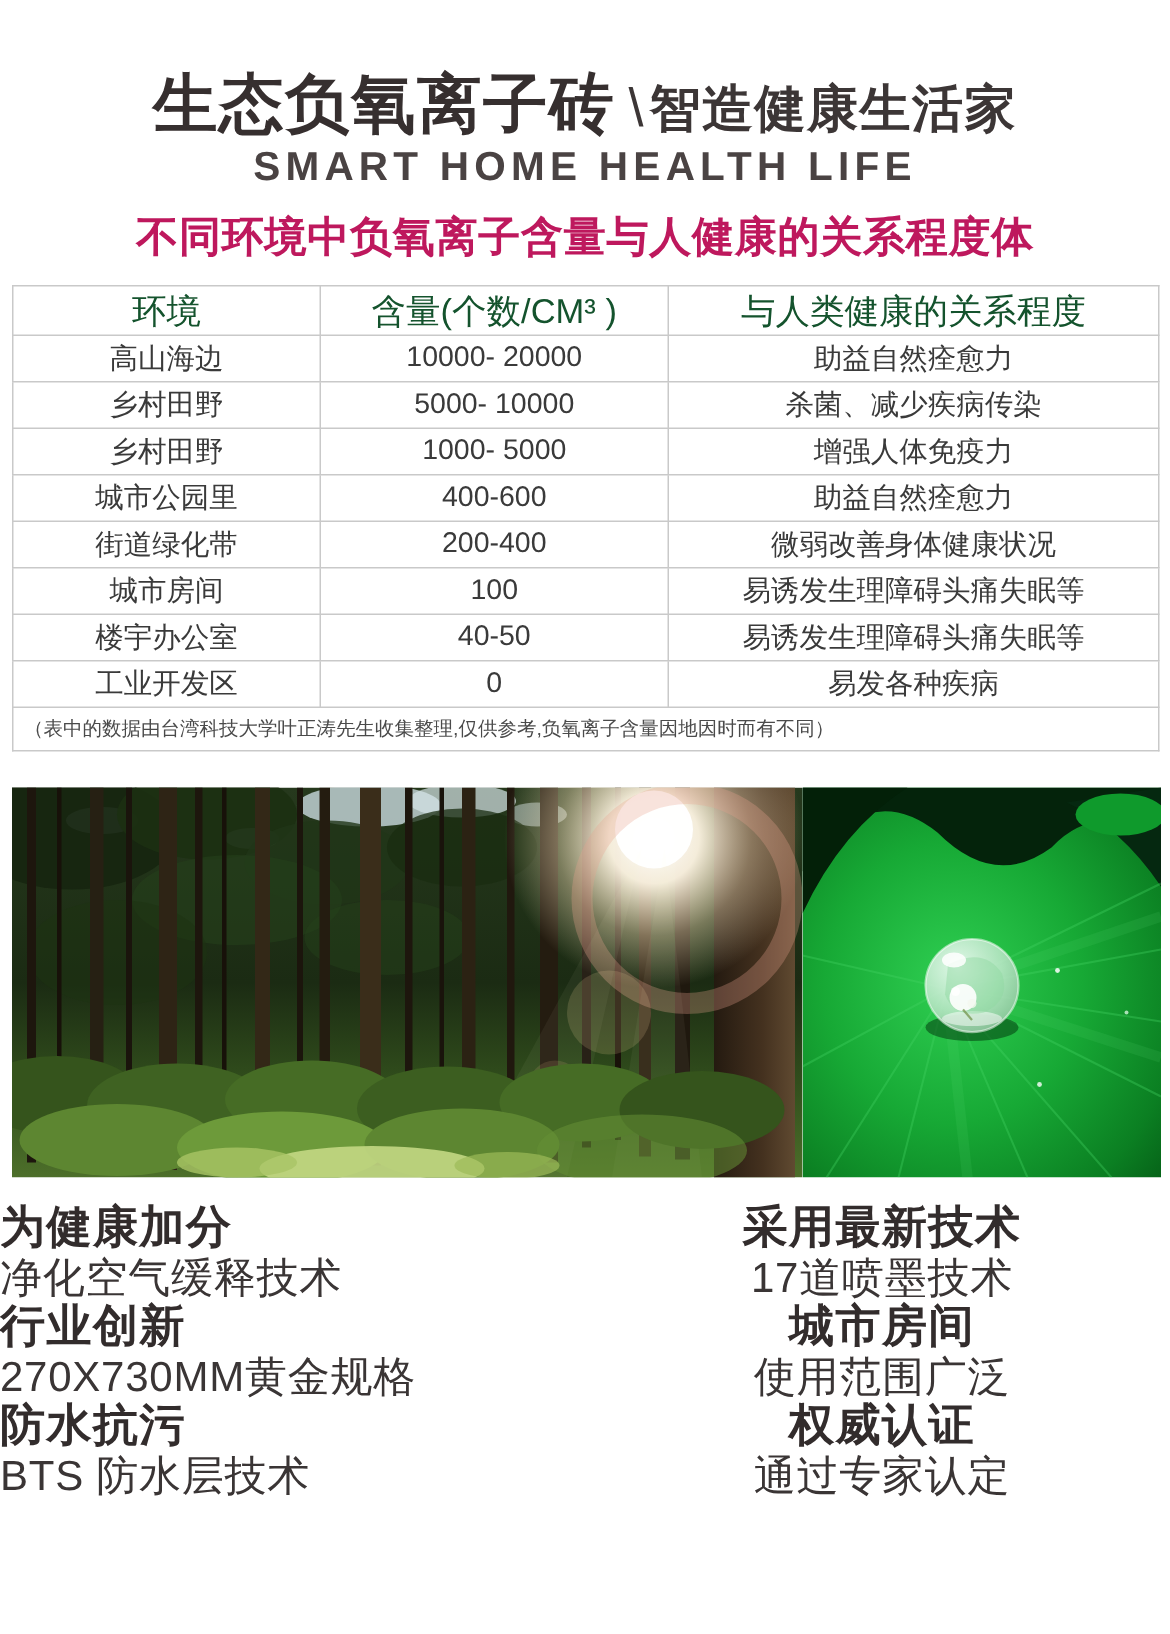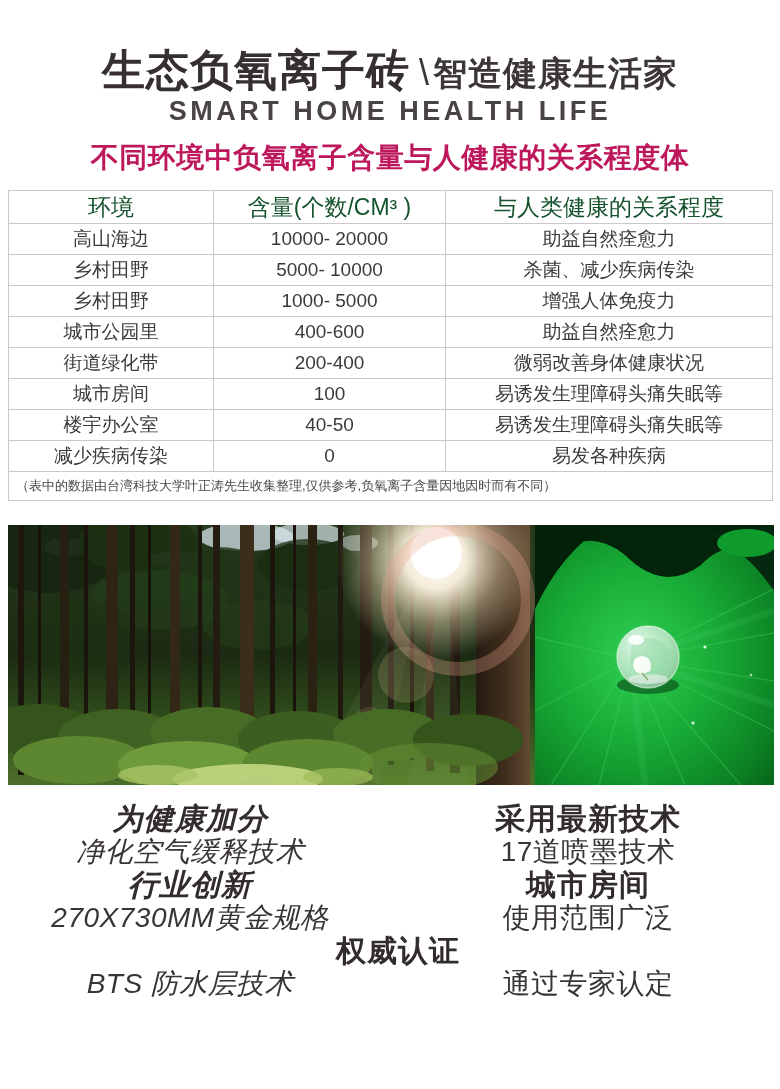--- a/index.html
+++ b/index.html
@@ -22,21 +22,21 @@
   .ion-table th, .ion-table td { border:1px solid #c9c9c9; text-align:center; padding:0; }
   .ion-table th { height:33px; font-size:23px; font-weight:400; color:#14532d; }
   .ion-table td { height:31px; font-size:19px; font-weight:400; color:#3a3a3a; }
   .footnote-cell { height:29px !important; font-size:13px !important; color:#4a4a4a !important; text-align:left !important; padding-left:7px !important; }
   
   .photos { display:flex; width:766px; height:260px; margin:24px 0 0 8px; }
   .photos svg { display:block; height:260px; }
   
   .features { margin-top:17px; }
   .feature-row { display:flex; align-items:baseline; height:33px; line-height:33px; }
-  .f-left  { width:380px; text-align:center; white-space:nowrap;font-style:italic; }
+  .f-left  { width:380px; text-align:left; white-space:nowrap; }
   .f-right { margin-left:16px; text-align:center; flex:1; white-space:nowrap; }
   .row-bold .f-left, .row-bold .f-right { font-size:30px; font-weight:800; color:#322c2c; letter-spacing:1px; }
   .row-reg  .f-left, .row-reg  .f-right { font-size:28px; font-weight:400; color:#3a3535; letter-spacing:0.5px; }
 </style>
 </head>
 <body>
 
 <div class="header">
   <div class="title-line">
     <span class="title-main">生态负氧离子砖</span><span class="title-sep">\</span><span class="title-sub">智造健康生活家</span>
@@ -88,21 +88,21 @@
       <td>城市房间</td>
       <td>100</td>
       <td>易诱发生理障碍头痛失眠等</td>
     </tr>
     <tr>
       <td>楼宇办公室</td>
       <td>40-50</td>
       <td>易诱发生理障碍头痛失眠等</td>
     </tr>
     <tr>
-      <td>减少疾病传染</td>
+      <td>工业开发区</td>
       <td>0</td>
       <td>易发各种疾病</td>
     </tr>
     <tr>
       <td class="footnote-cell" colspan="3">（表中的数据由台湾科技大学叶正涛先生收集整理,仅供参考,负氧离子含量因地因时而有不同）</td>
     </tr>
   </tbody>
 </table>
 
 <div class="photos">
@@ -255,19 +255,20 @@
   </div>
   <div class="feature-row row-bold">
     <div class="f-left">行业创新</div>
     <div class="f-right">城市房间</div>
   </div>
   <div class="feature-row row-reg">
     <div class="f-left">270X730MM黄金规格</div>
     <div class="f-right">使用范围广泛</div>
   </div>
   <div class="feature-row row-bold">
+    <div class="f-left">防水抗污</div>
     <div class="f-right">权威认证</div>
   </div>
   <div class="feature-row row-reg">
     <div class="f-left">BTS 防水层技术</div>
     <div class="f-right">通过专家认定</div>
   </div>
 </div>
 
 </body></html>

